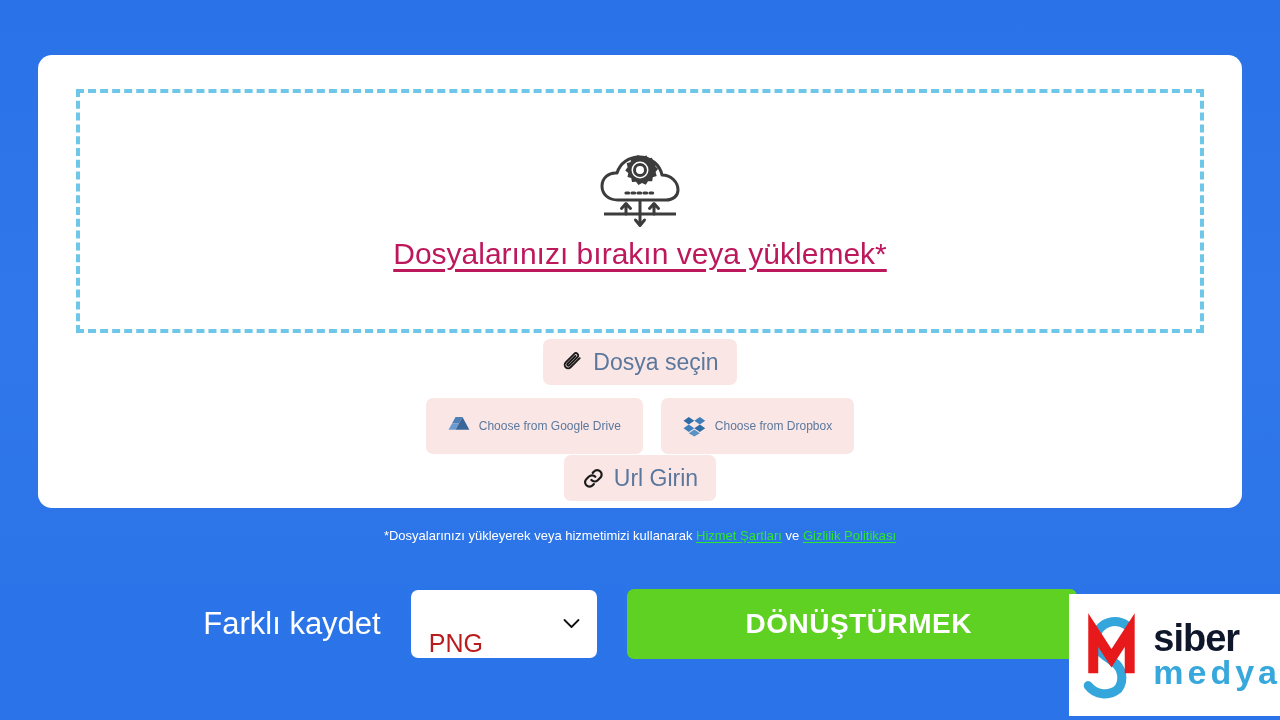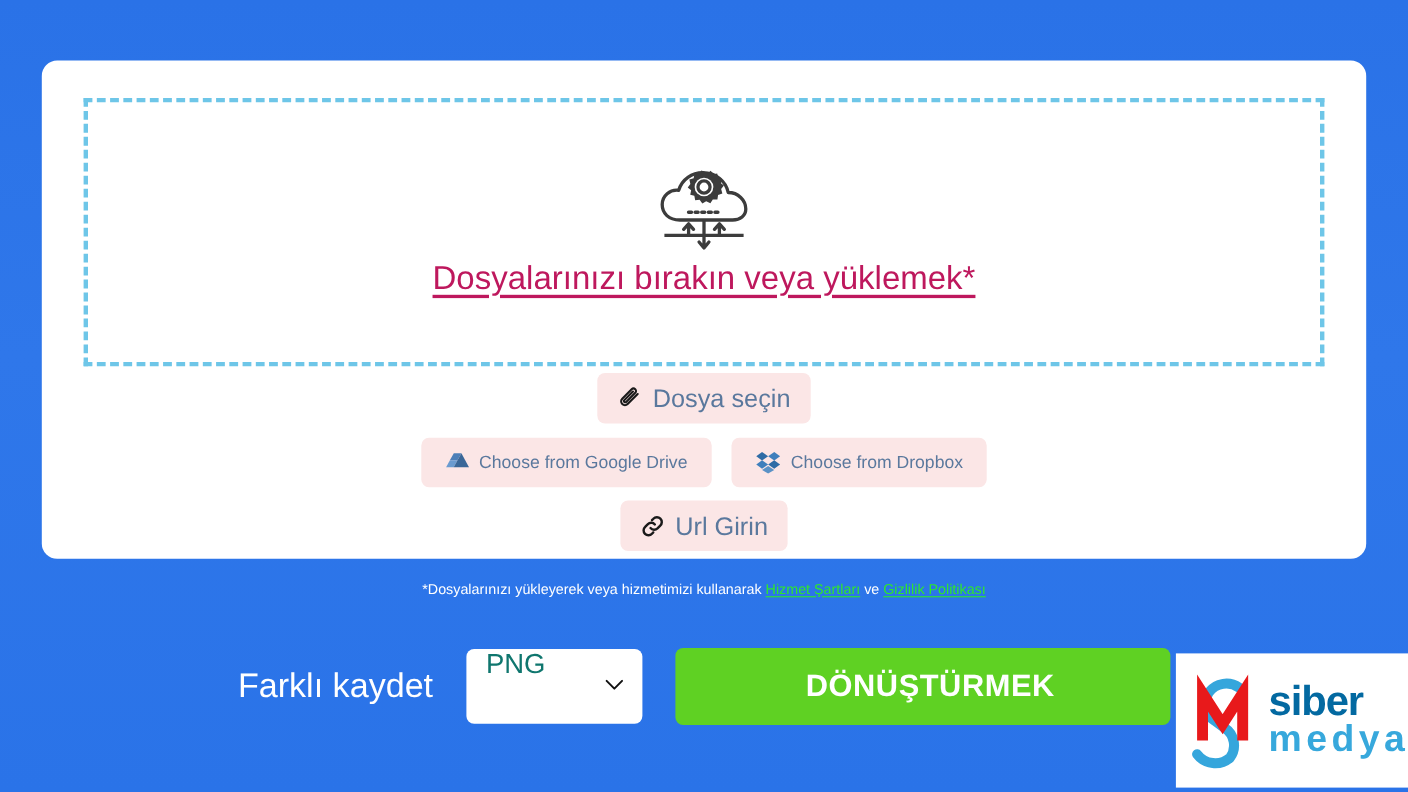--- a/index.html
+++ b/index.html
@@ -86,23 +86,23 @@
     color: #5a789d;
     cursor: pointer;
     font-family: "Liberation Sans", sans-serif;
   }
   .pink-btn.big {
     height: 46px;
     padding: 0 18px;
     font-size: 23px;
   }
   .pink-btn.small {
-    height: 45px;
+    height: 56px;
     padding: 0 22px;
-    font-size: 16px;
+    font-size: 12px;
   }
 
   .ic {
     display: inline-flex;
     align-items: center;
     justify-content: center;
     flex: none;
   }
 
   
@@ -132,35 +132,35 @@
     align-items: center;
     justify-content: center;
     gap: 30px;
   }
   .save-label {
     color: #ffffff;
     font-size: 31px;
     white-space: nowrap;
   }
   .format-select {
-    width: 160px;
+    width: 186px;
     height: 68px;
     background: #ffffff;
     border: none;
     border-radius: 7px;
     font-size: 25px;
-    color: #0f766e;
+    color: #b91c1c;
     padding: 0 18px;
     font-family: "Liberation Sans", sans-serif;
     -webkit-appearance: none;
     appearance: none;
     box-sizing: border-box;
     position: relative;
     display: flex;
-    align-items: flex-start;
+    align-items: flex-end;
     cursor: pointer;
   }
   .select-wrap { position: relative; }
   .chev {
     position: absolute;
     right: 17px;
     top: 50%;
     transform: translateY(-50%);
     pointer-events: none;
   }
@@ -193,21 +193,21 @@
     box-sizing: border-box;
     overflow: hidden;
   }
   .logo-text {
     display: flex;
     flex-direction: column;
     line-height: 0.94;
     margin-left: 2px;
   }
   .logo-siber {
-    color: #0369a1;
+    color: #0f172a;
     font-size: 38px;
     font-weight: bold;
     letter-spacing: -1px;
   }
   .logo-medya {
     color: #37a8dc;
     font-size: 34px;
     font-weight: bold;
     letter-spacing: 4px;
   }

